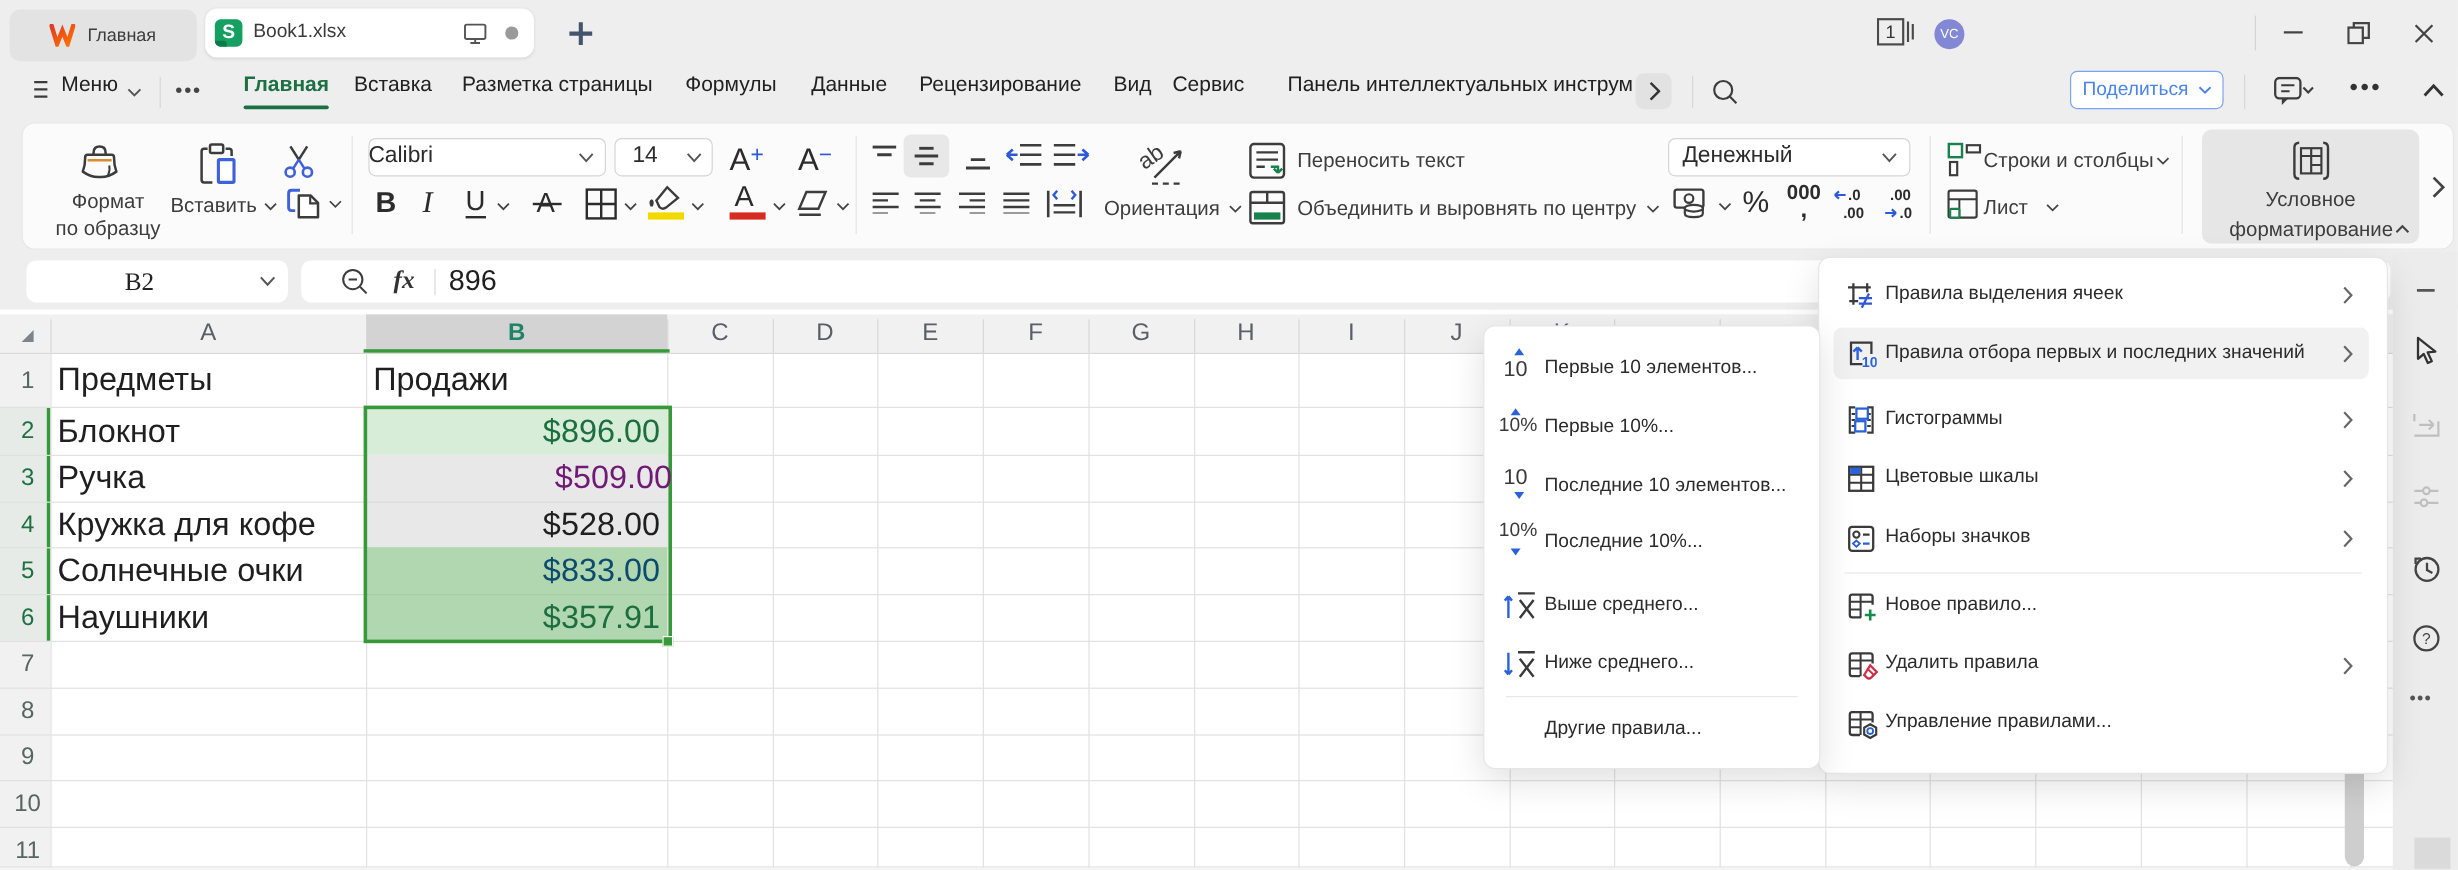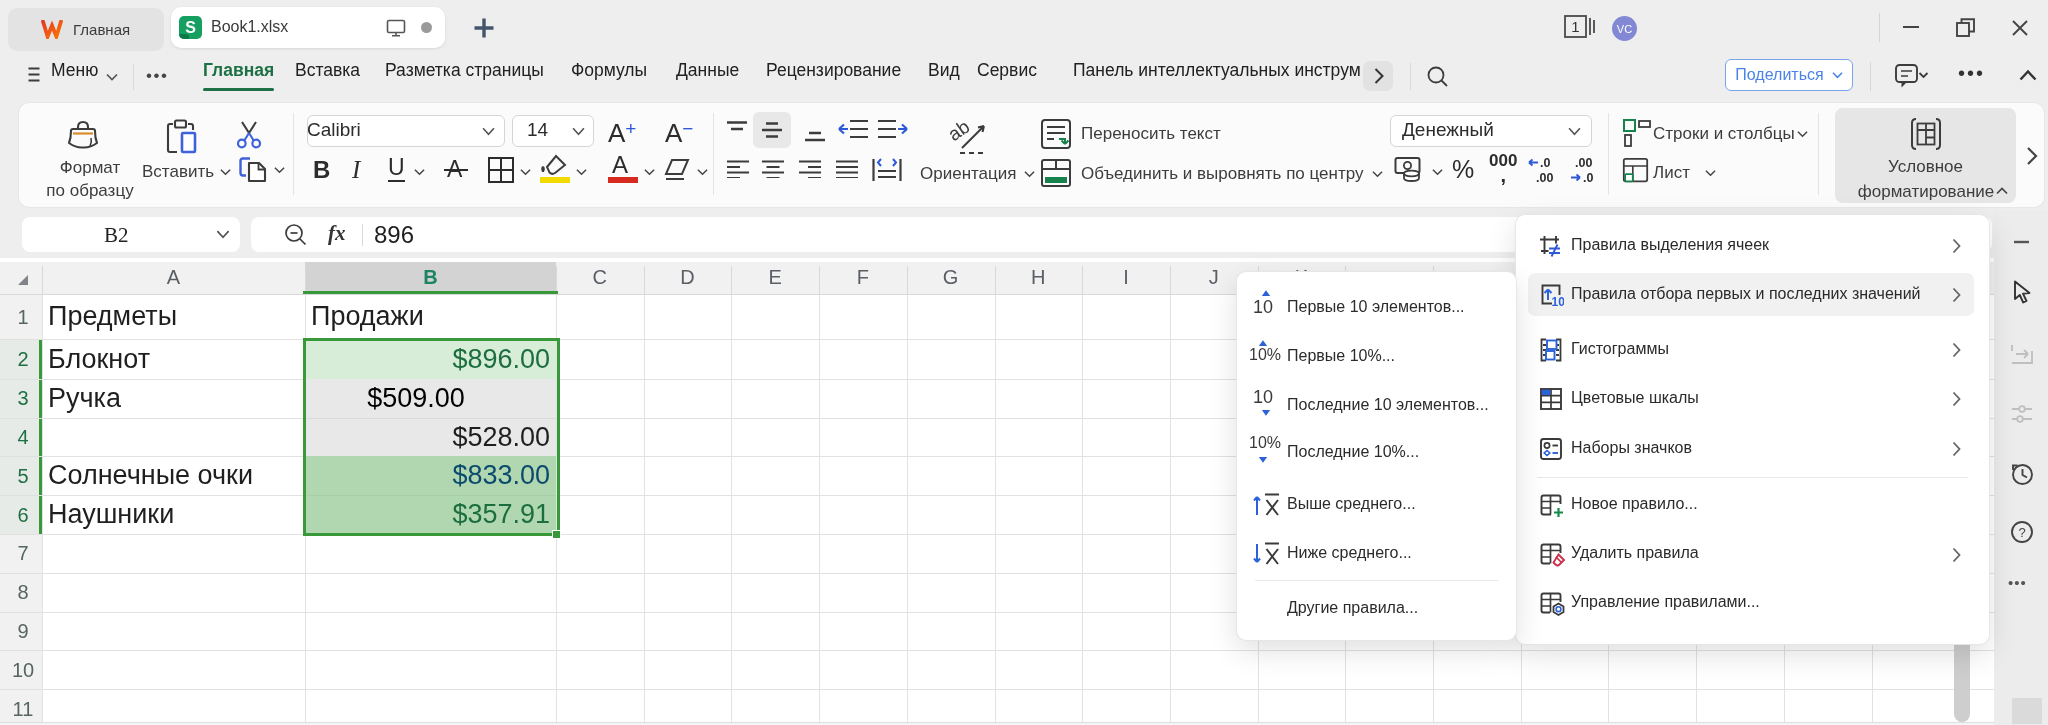--- a/index.html
+++ b/index.html
@@ -114,25 +114,26 @@
 <div class="abs" style="left:306px;top:340.0px;width:250px;height:38.8px;background:#d8edd8"></div>
 <div class="abs" style="left:306px;top:378.8px;width:250px;height:77.6px;background:#e8e8e8"></div>
 <div class="abs" style="left:306px;top:417.6px;width:250px;height:1px;background:#dadada"></div>
 <div class="abs" style="left:306px;top:456.4px;width:250px;height:77.6px;background:#b0d7b0"></div>
 <div class="abs" style="left:306px;top:495.2px;width:250px;height:1px;background:#a6cfa6"></div>
 <div class="abs" style="left:303px;top:338.0px;width:257px;height:198.0px;border:3px solid #38993a"></div>
 <div class="abs" style="left:552px;top:530.0px;width:9px;height:9px;background:#38993a;border:1.5px solid #fff"></div>
 <div class="cell" style="left:48px;top:301.0px">Предметы</div>
 <div class="cell" style="left:48px;top:343.9px">Блокнот</div>
 <div class="cell" style="left:48px;top:382.7px">Ручка</div>
+<div class="cell" style="left:48px;top:421.5px">Кружка для кофе</div>
 <div class="cell" style="left:48px;top:460.3px">Солнечные очки</div>
 <div class="cell" style="left:48px;top:499.1px">Наушники</div>
 <div class="cell" style="left:311px;top:301.0px">Продажи</div>
 <div class="cell" style="left:306px;top:343.9px;width:244px;text-align:right;color:#1c6e3f">$896.00</div>
-<div class="cell" style="left:294px;top:382.7px;width:244px;text-align:center;color:#000000">$509.00</div>
+<div class="cell" style="left:316px;top:382.7px;width:244px;text-align:right;color:#701a75">$509.00</div>
 <div class="cell" style="left:306px;top:421.5px;width:244px;text-align:right;color:#1f1f1f">$528.00</div>
 <div class="cell" style="left:306px;top:460.3px;width:244px;text-align:right;color:#0c4a6e">$833.00</div>
 <div class="cell" style="left:306px;top:499.1px;width:244px;text-align:right;color:#1c6e3f">$357.91</div>
 <div class="abs" style="left:0;top:722px;width:1994px;height:1px;background:#dedede"></div>
 <div class="abs" style="left:0;top:723px;width:1994px;height:2px;background:#f4f4f4"></div>
 <div class="abs" style="left:0;top:0;width:2048px;height:56px;background:#eeeeef"></div>
 <div class="abs" style="left:8px;top:8px;width:156px;height:43px;background:#e3e3e4;border-radius:9px;display:flex;align-items:center">
 <svg style="margin-left:33px" width="22" height="19" viewBox="0 0 22 19">
 <defs>
           <linearGradient id="wg" x1="0" y1="0" x2="1" y2="1">

